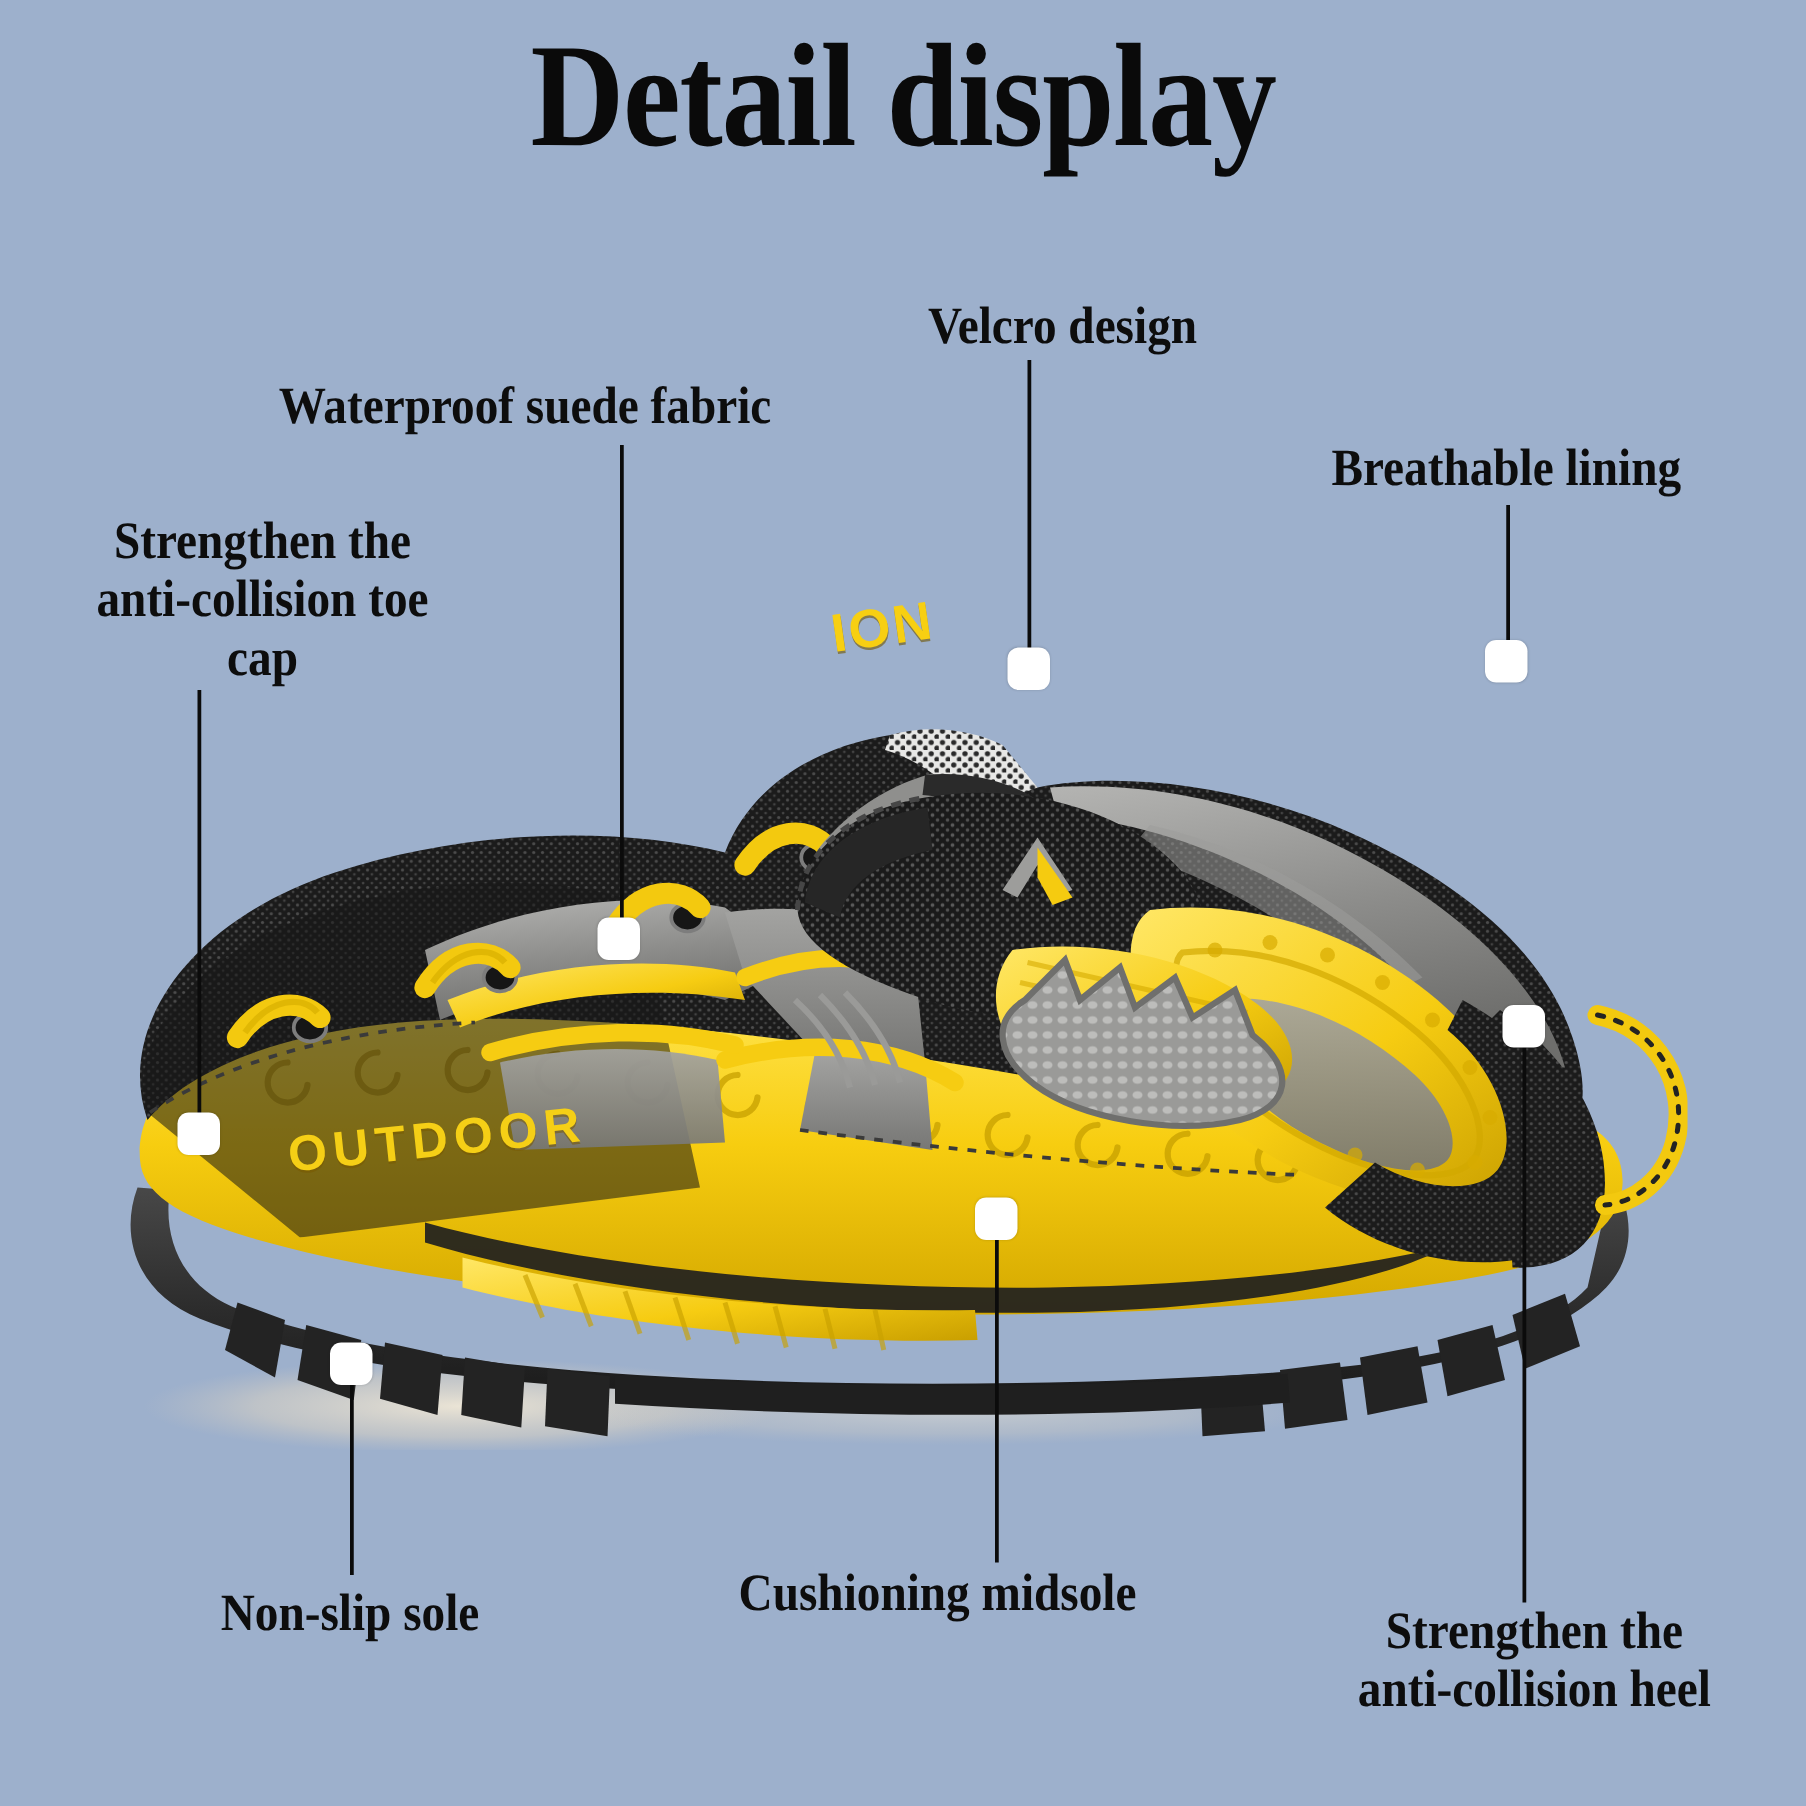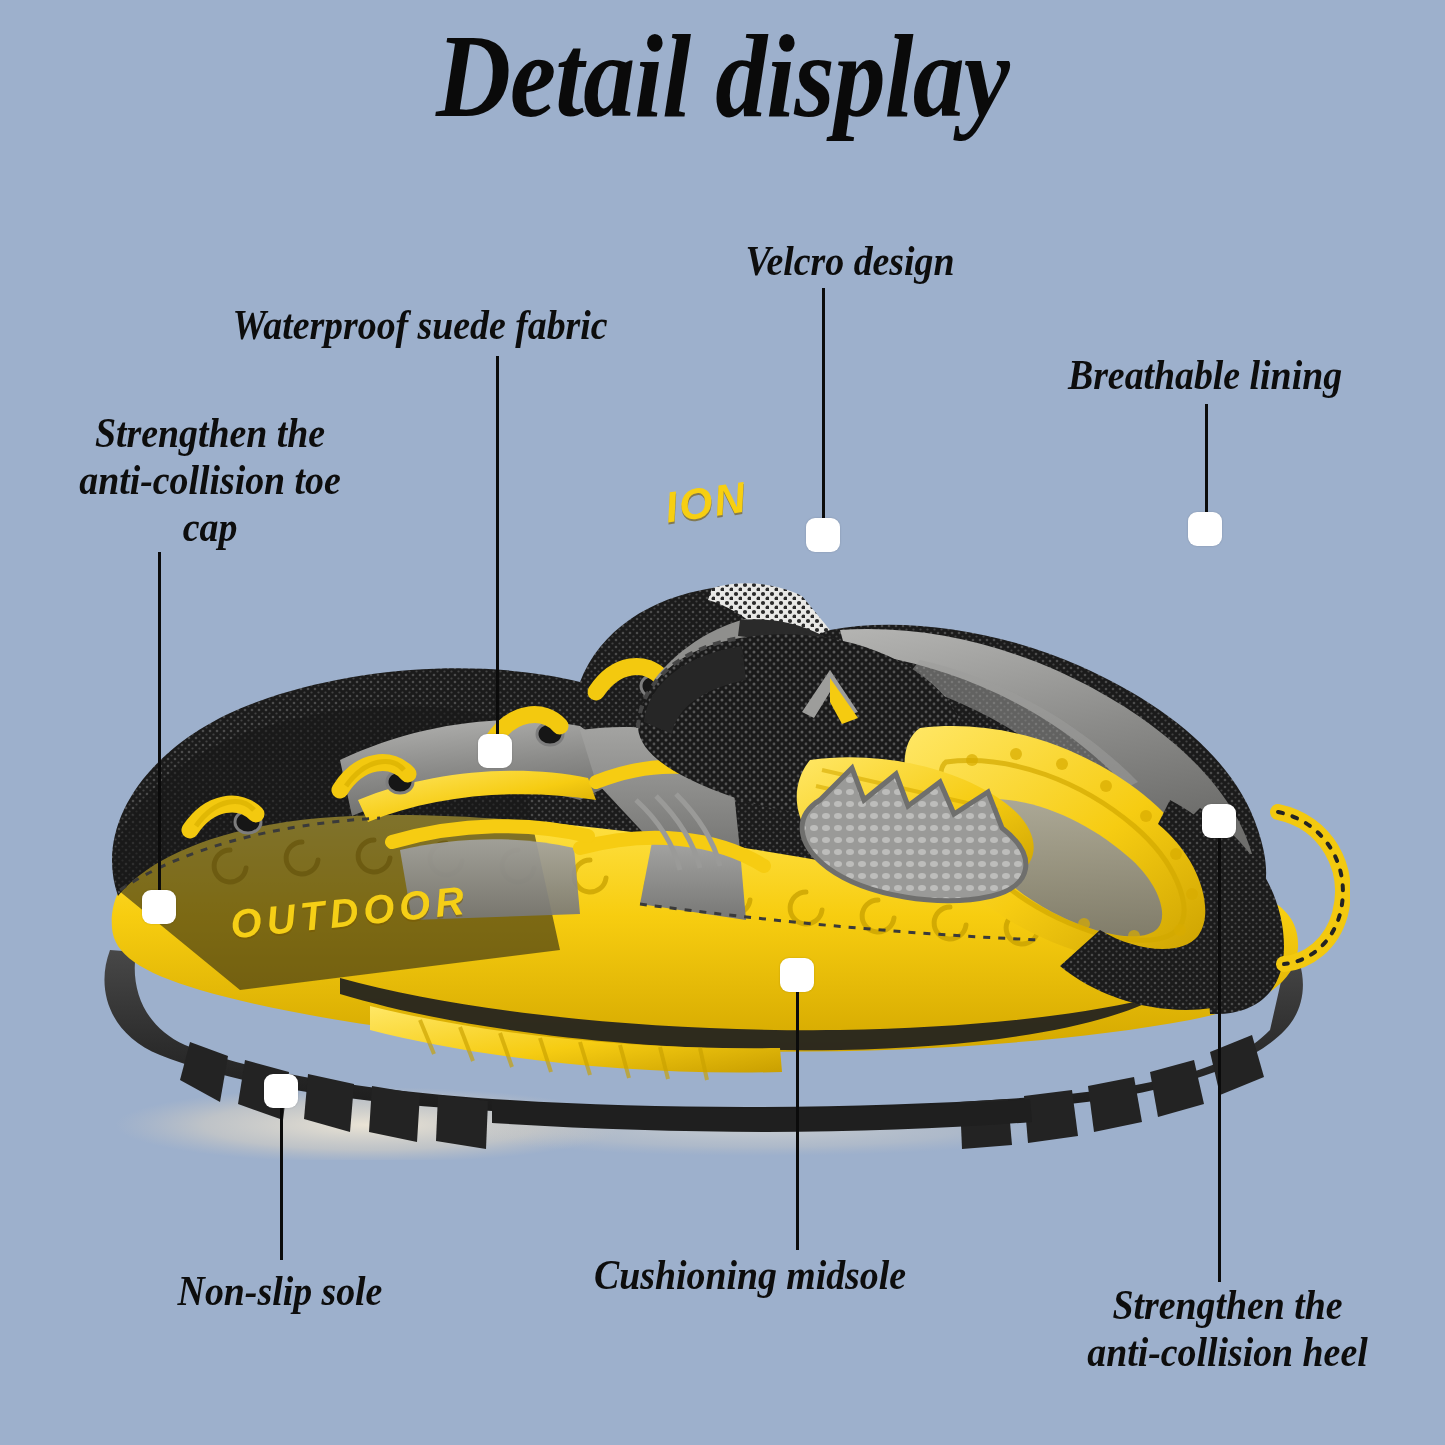--- a/index.html
+++ b/index.html
@@ -3,21 +3,21 @@
 <meta charset="utf-8">
 <style>
   html,body{margin:0;padding:0;}
   body{
     width:1445px;height:1445px;
     background:#9db0cc;
     font-family:"Liberation Serif", serif;
     overflow:hidden;
     position:relative;
   }
-  #stage{position:absolute;inset:0;width:1445px;height:1153px;font-style:italic;}
+  #stage{position:absolute;inset:0;width:1445px;height:1153px;}
 
   
   .title{
     position:absolute;left:0;top:18px;width:1445px;
     text-align:center;
     font-family:"Liberation Serif", serif;
     font-weight:700;
     font-size:118px;
     line-height:1.0;
     letter-spacing:-1px;

